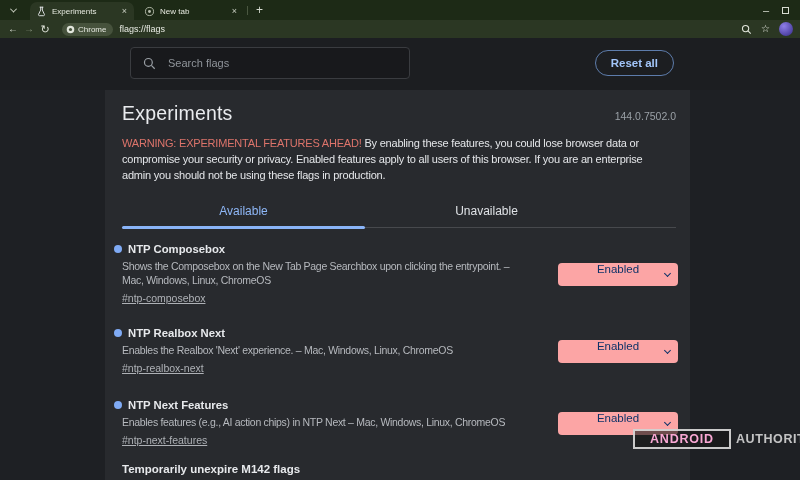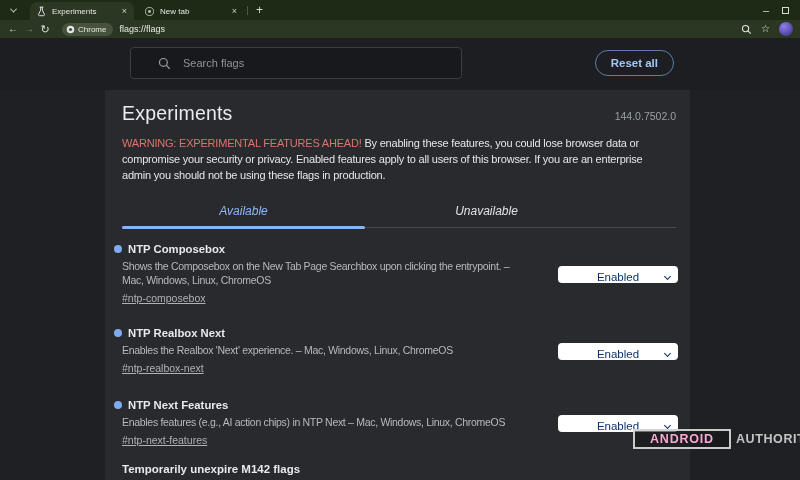--- a/index.html
+++ b/index.html
@@ -33,54 +33,54 @@
   .nav-ico.reload { font-size: 11px; }
   .chip { display: flex; align-items: center; gap: 3px; background: #46523c; border-radius: 8px; height: 13px; padding: 0 7px 0 4px; margin-left: 9px; color: #e6e9e0; font-size: 8px; cursor: pointer; }
   .chip svg { width: 9px; height: 9px; }
   .url-text { margin-left: 6px; font-size: 9px; color: #e8ebe3; cursor: text; }
   .omni-right { margin-left: auto; display: flex; align-items: center; gap: 9px; padding-right: 3px; }
   .omni-ico { color: #dfe3d9; font-size: 10px; line-height: 1; cursor: pointer; }
   .avatar { width: 14px; height: 14px; border-radius: 50%; background: radial-gradient(circle at 35% 30%, #8f7fe8, #4b3fa0 75%); cursor: pointer; }
 
   
   .band { height: 52px; background: #1c1e21; position: relative; }
-  .searchbox { position: absolute; left: 130px; top: 9px; width: 332px; height: 32px; background: #18191c; border: 1px solid #3a3c40; border-radius: 4px; display: flex; align-items: center; padding: 0 27px; }
+  .searchbox { position: absolute; left: 130px; top: 9px; width: 280px; height: 32px; background: #18191c; border: 1px solid #3a3c40; border-radius: 4px; display: flex; align-items: center; padding: 0 12px; }
   .searchbox svg { width: 13px; height: 13px; flex: 0 0 auto; }
   .search-input { background: transparent; border: none; outline: none; color: #d6d9dd; font-size: 11px; margin-left: 10px; width: 100%; font-family: "Liberation Sans", sans-serif; }
   .search-input::placeholder { color: #8f949a; }
   .reset-btn { position: absolute; right: 126px; top: 12px; height: 26px; padding: 0 15px; border-radius: 13px; border: 1px solid #5d7cab; background: transparent; color: #a3c6fa; font-size: 11.5px; font-weight: bold; display: flex; align-items: center; cursor: pointer; font-family: "Liberation Sans", sans-serif; }
 
   
   .page { position: relative; height: 390px; background: #1e2024; }
   .content { position: absolute; left: 105px; top: 0; width: 585px; height: 100%; background: #282a2e; padding: 12px 14px 0 17px; overflow: hidden; }
   .page-head { display: flex; justify-content: space-between; align-items: flex-end; }
   .page-title { font-size: 19.5px; font-weight: normal; color: #e9ebee; letter-spacing: 0.2px; }
   .version { font-size: 10.5px; color: #9aa0a6; padding-bottom: 3px; }
   .warning { margin-top: 10px; width: 570px; font-size: 11px; letter-spacing: -0.2px; line-height: 16px; color: #e4e6e9; }
   .warning .wline { white-space: nowrap; }
   .warn-red { color: #dd746b; }
 
   .tabs-strip { margin-top: 13px; position: relative; width: 554px; height: 32px; }
-  .tab-cell { position: absolute; top: 8px; width: 243px; text-align: center; font-size: 12px; cursor: pointer; font-style: italic; }
+  .tab-cell { position: absolute; top: 8px; width: 243px; text-align: center; font-size: 12px; cursor: pointer; }
   .tab-cell.available { left: 0; color: #8fb8f8; }
   .tab-cell.unavailable { left: 243px; color: #dfe2e6; }
   .strip-line { position: absolute; bottom: 0; left: 0; width: 100%; height: 1px; background: #47494d; }
   .strip-indicator { position: absolute; bottom: -1px; left: 0; width: 243px; height: 3px; border-radius: 2px; background: #8ab4f8; }
 
   .flag-row { display: flex; align-items: center; width: 556px; }
   .flag-row.r1 { margin-top: 15px; }
   .flag-row.r2 { margin-top: 21px; }
   .flag-row.r3 { margin-top: 23px; gap: 40px; }
   .flag-left { flex: 1; min-width: 0; }
   .flag-title { display: flex; align-items: center; gap: 6px; margin-left: -8px; font-size: 11.3px; font-weight: bold; color: #e7e9ec; }
   .dot { width: 8px; height: 8px; border-radius: 50%; background: #7faaf4; flex: 0 0 auto; }
   .flag-desc { margin-top: 4px; font-size: 10.5px; letter-spacing: -0.3px; line-height: 14px; color: #b6b9be; max-width: 430px; }
   .flag-row.r1 .flag-desc { max-width: 400px; }
   .flag-link { display: inline-block; margin-top: 5px; font-size: 10.5px; color: #aeb1b6; text-decoration: underline; cursor: pointer; }
-  .dropdown { position: relative; width: 120px; height: 17px; background: #ffffff; border-radius: 4px; color: #0e3268; font-size: 11.5px; display: flex; align-items: flex-end; justify-content: center; cursor: pointer; flex: 0 0 auto; }
+  .dropdown { position: relative; width: 120px; height: 23px; background: #fca5a5; border-radius: 4px; color: #0e3268; font-size: 11.5px; display: flex; align-items: flex-start; justify-content: center; cursor: pointer; flex: 0 0 auto; }
   .dd-chev { position: absolute; right: 8px; top: 8px; width: 5px; height: 5px; border-right: 1.4px solid #0e3268; border-bottom: 1.4px solid #0e3268; transform: rotate(45deg); }
 
   .footer-title { margin-top: 15px; font-size: 11.5px; font-weight: bold; color: #e7e9ec; }
 
   .watermark { position: absolute; left: 633px; top: 339px; display: flex; align-items: center; gap: 5px; z-index: 5; }
   .wm-badge { border: 2px solid rgba(226,226,226,0.88); background: rgba(22,22,22,0.62); color: #f9a8d4; font-size: 12.5px; font-weight: bold; letter-spacing: 0.8px; padding: 1px 15px; line-height: 1.15; }
   .wm-text { color: rgba(224,224,224,0.85); font-size: 12.5px; font-weight: bold; letter-spacing: 0.6px; }
 </style>
 </head>
 <body>

